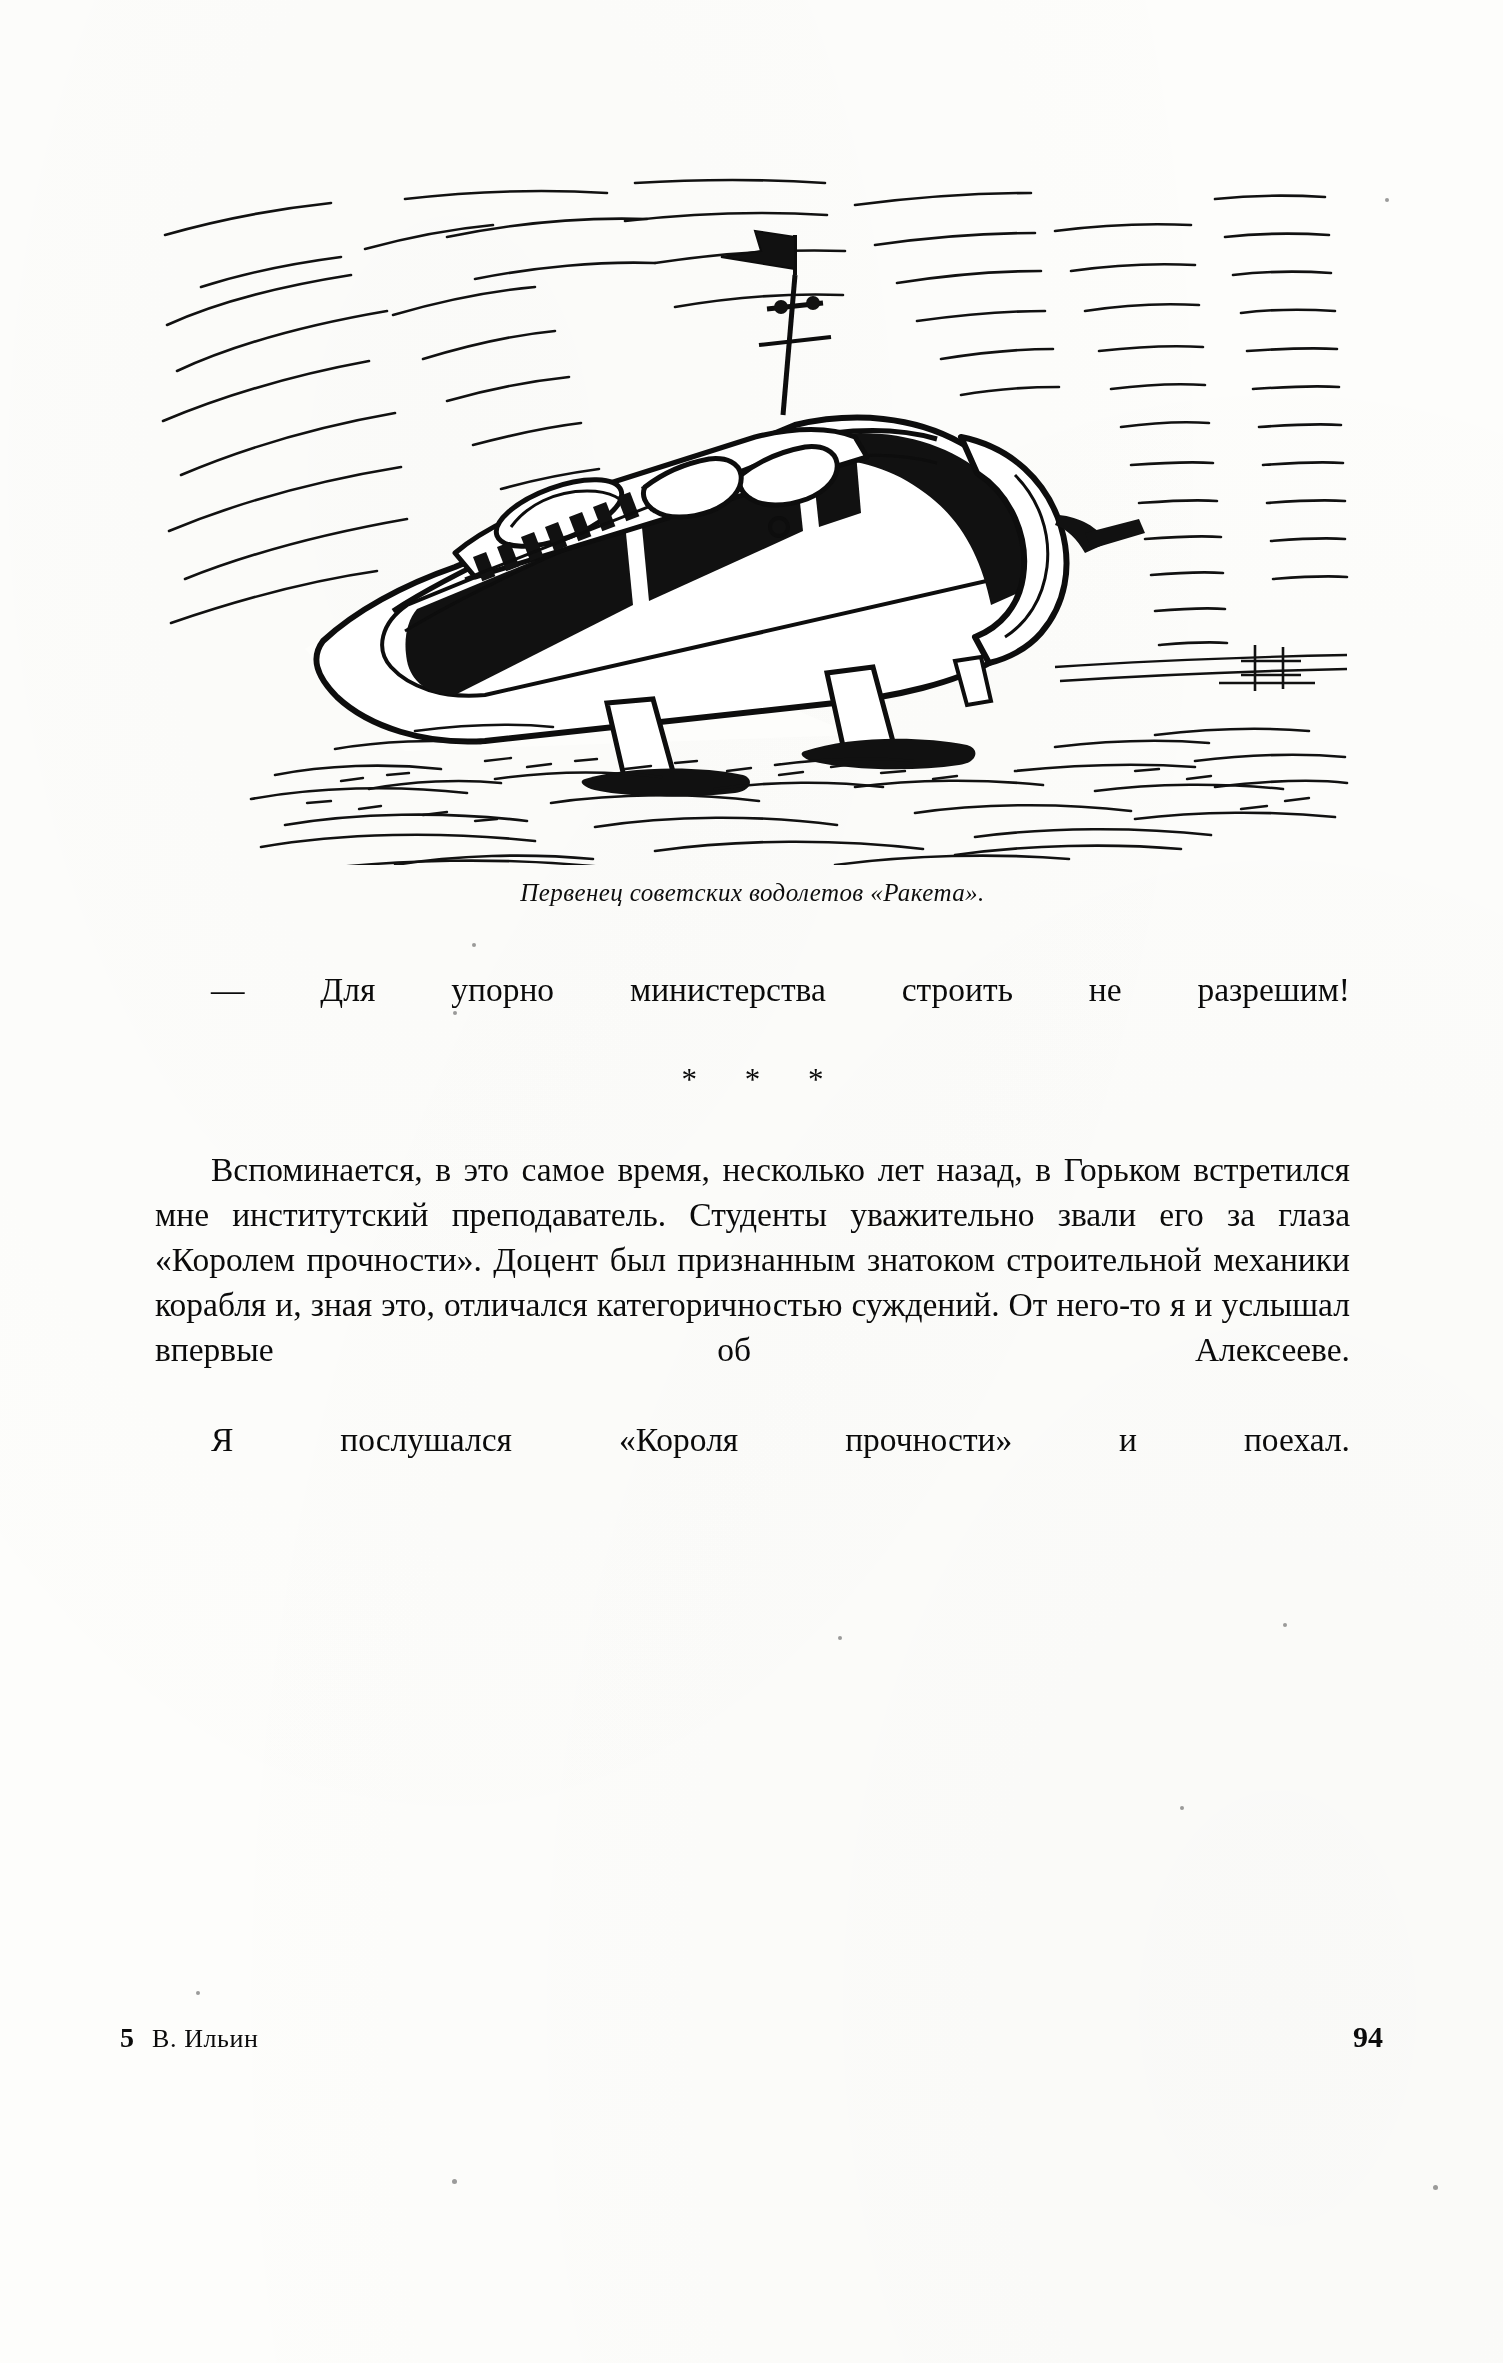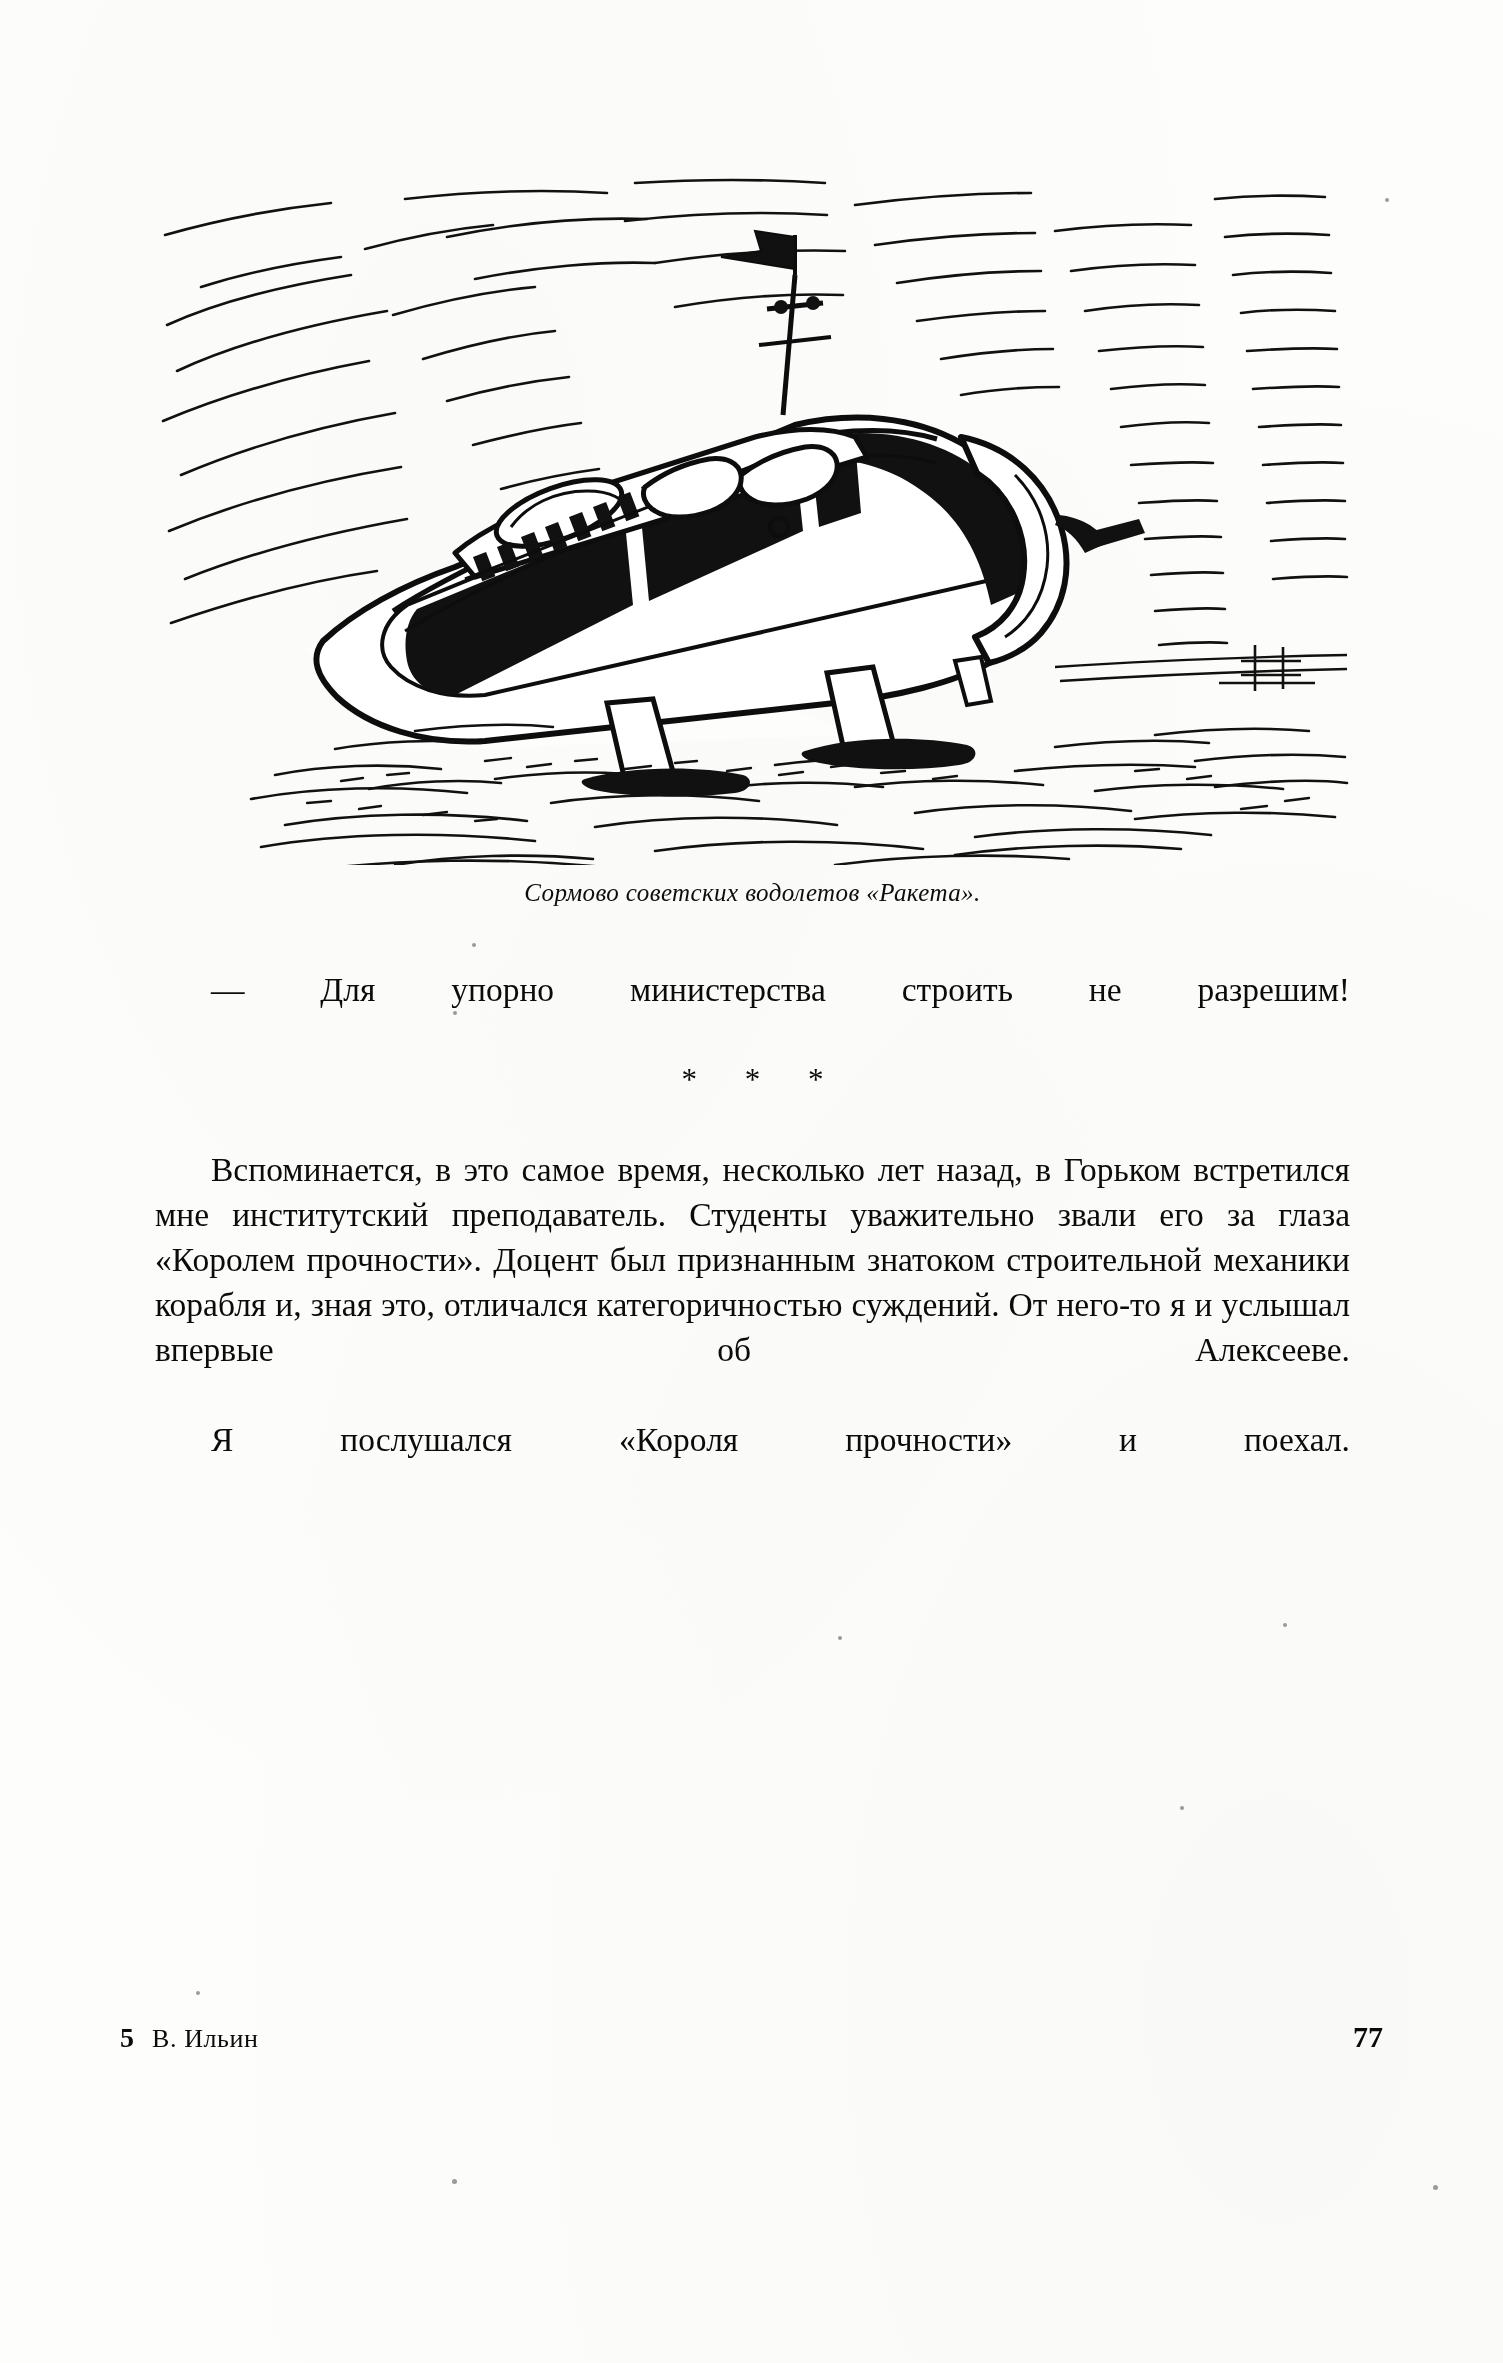--- a/index.html
+++ b/index.html
@@ -362,38 +362,38 @@
         <g stroke="#111" stroke-width="2.6" fill="none">
           <path d="M1100,470 L1100,516"></path>
           <path d="M1128,472 L1128,514"></path>
           <path d="M1086,486 L1146,486"></path>
           <path d="M1086,500 L1146,500"></path>
           <path d="M1064,508 L1160,508"></path>
         </g>
       </svg>
     </div>
 
-    <div class="fig-caption">Сормово советских водолетов «Ракета».</div>
+    <div class="fig-caption">Первенец советских водолетов «Ракета».</div>
 
     <div class="body-text">
       <p>— Для упорно министерства строить не разрешим!</p>
 
       <p class="stars no-indent">*  *  *</p>
 
       <p>Вспоминается, в это самое время, несколько лет назад, в Горьком встретился мне институтский преподаватель. Студенты уважительно звали его за глаза «Королем прочности». Доцент был признанным знатоком строительной механики корабля и, зная это, отличался категоричностью суждений. От него-то я и услышал впервые об Алексееве.</p>
       <p>Я послушался «Короля прочности» и поехал.</p>
     </div>
   </div>
 
   <div class="footer">
     <div class="footer-left">
       <span class="signature-mark">5</span>
       <span class="footer-author">В. Ильин</span>
     </div>
-    <span class="page-number">77</span>
+    <span class="page-number">94</span>
   </div>
 
   <div class="speck" style="left:1385px; top:198px; width:4px; height:4px;"></div>
   <div class="speck" style="left:472px; top:943px; width:4px; height:4px;"></div>
   <div class="speck" style="left:453px; top:1011px; width:4px; height:4px;"></div>
   <div class="speck" style="left:1283px; top:1623px; width:4px; height:4px;"></div>
   <div class="speck" style="left:838px; top:1636px; width:4px; height:4px;"></div>
   <div class="speck" style="left:1180px; top:1806px; width:4px; height:4px;"></div>
   <div class="speck" style="left:1433px; top:2185px; width:5px; height:5px;"></div>
   <div class="speck" style="left:452px; top:2179px; width:5px; height:5px;"></div>

